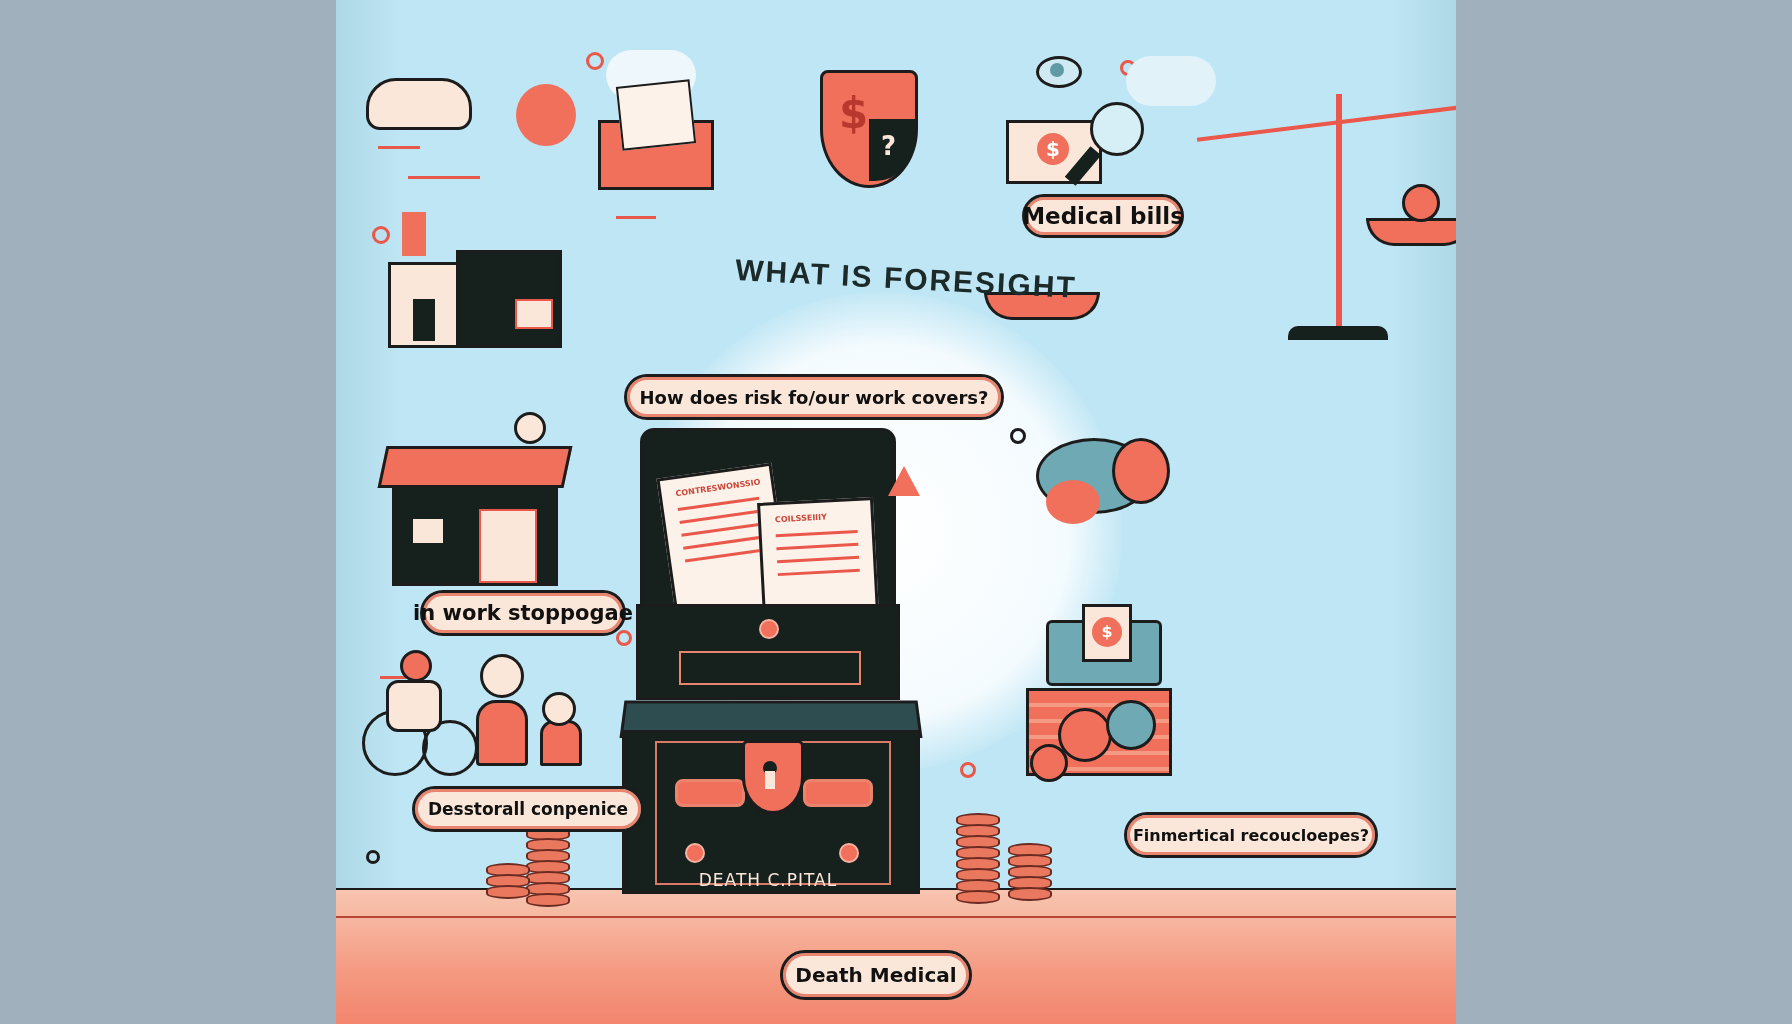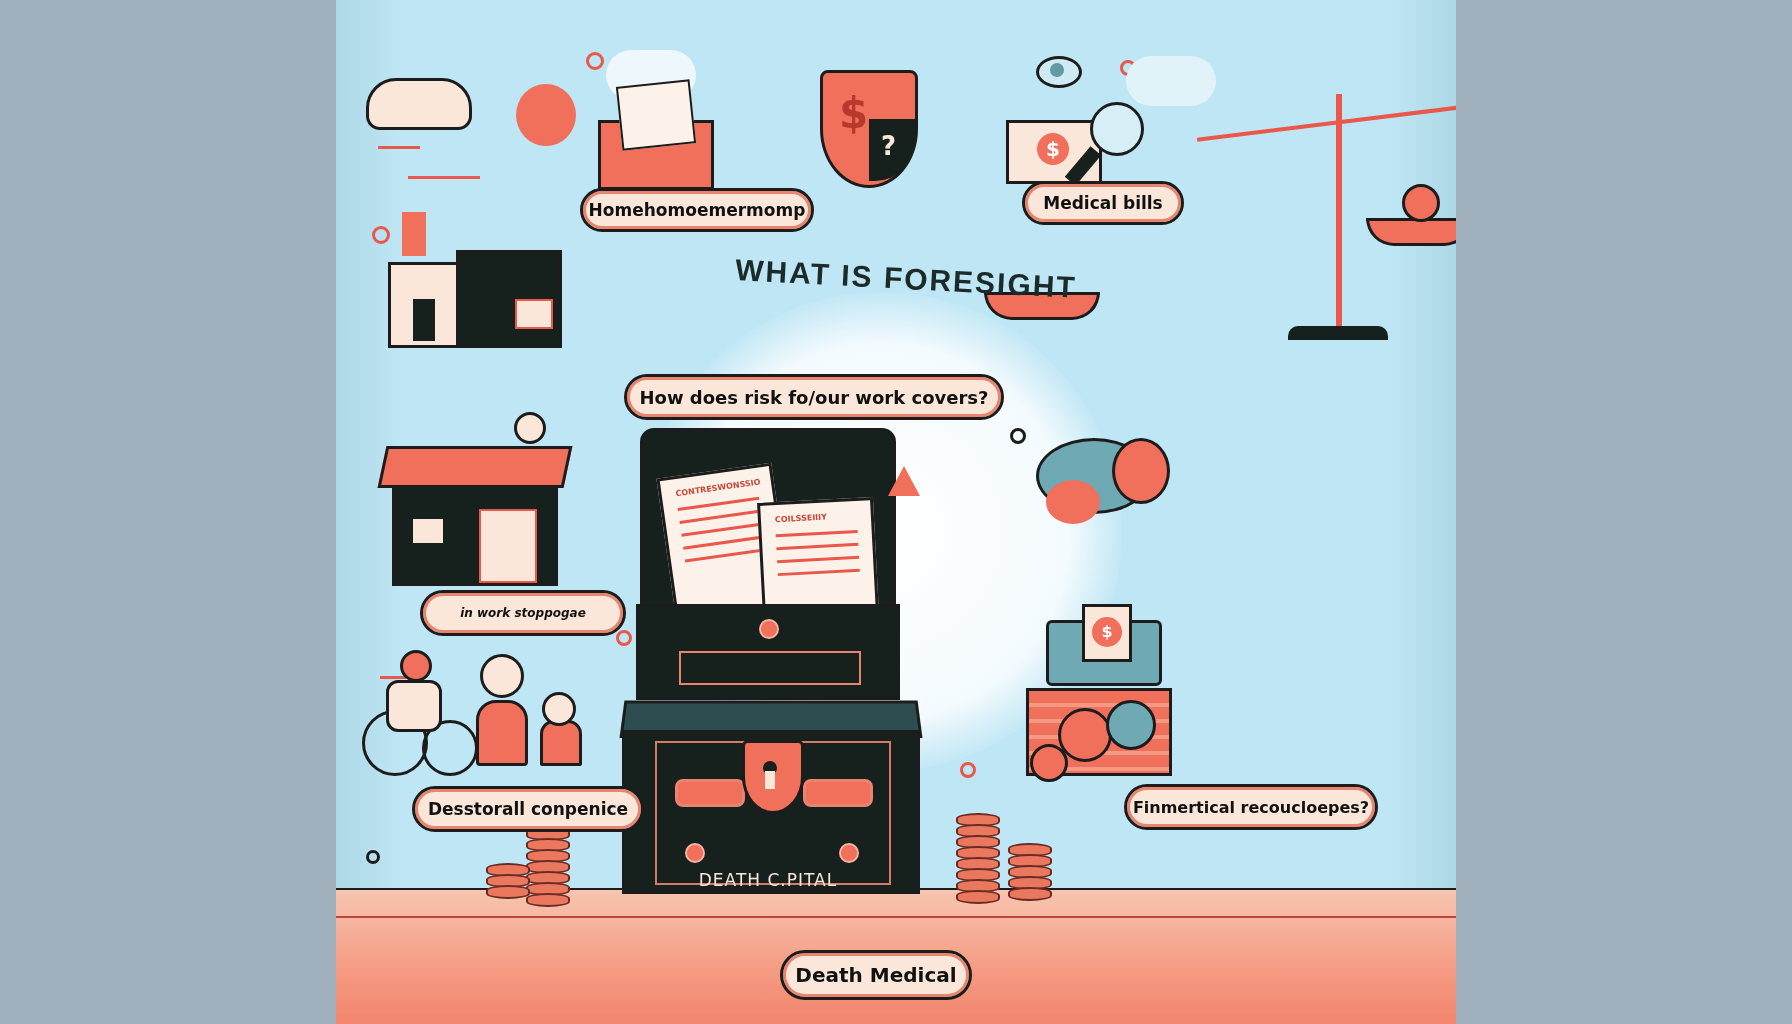--- a/index.html
+++ b/index.html
@@ -175,24 +175,23 @@
   <div class="coin-stack" style="left:672px;top:846px;">
       <div></div>
       <div></div>
       <div></div>
       <div></div>
       <div></div>
     </div>
 
   <div class="title">WHAT IS FORESIGHT</div>
 
-  <div class="pill" style="left:244px;top:188px;width:228px;height:38px;font-size:17px;">Homehomoemermomp</div>
-  <div class="pill" style="left:84px;top:590px;width:200px;height:40px;font-size:12px;font-style:italic;">in work stoppogae</div>
+  <div class="pill" style="left:84px;top:590px;width:200px;height:40px;font-size:21px;">in work stoppogae</div>
   <div class="pill" style="left:288px;top:374px;width:374px;height:40px;font-size:18px;">How does risk fo/our work covers?</div>
 
   <div class="pill" style="left:76px;top:786px;width:226px;height:40px;font-size:17px;">Desstorall conpenice</div>
 
-  <div class="pill" style="left:686px;top:181px;width:156px;height:38px;font-size:17px;text-align:center;">Medical bills</div>
+  <div class="pill" style="left:686px;top:194px;width:156px;height:38px;font-size:23px;text-align:center;">Medical bills</div>
   <div class="pill" style="left:840px;top:528px;width:2px;height:0;border:none;box-shadow:none;background:transparent;"></div>
-  <div class="pill" style="left:788px;top:784px;width:248px;height:40px;font-size:16px;">Finmertical recoucloepes?</div>
+  <div class="pill" style="left:788px;top:812px;width:248px;height:40px;font-size:16px;">Finmertical recoucloepes?</div>
 
   <div class="pill" style="left:444px;top:950px;width:186px;height:44px;font-size:20px;">Death Medical</div>
 </div>
 
 </body></html>

